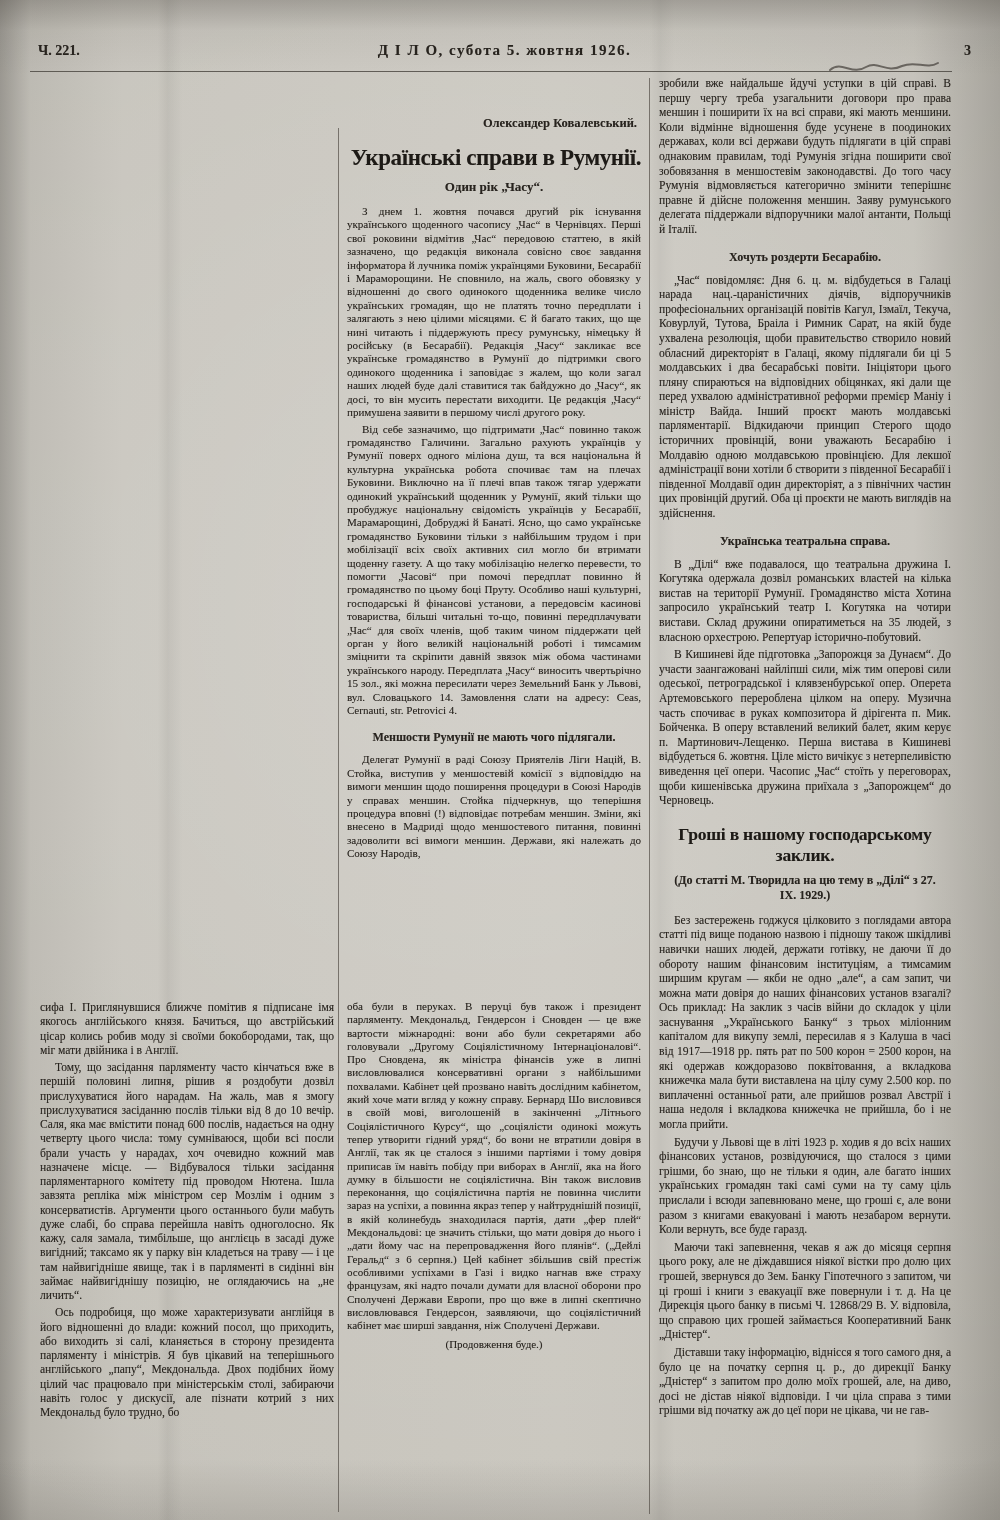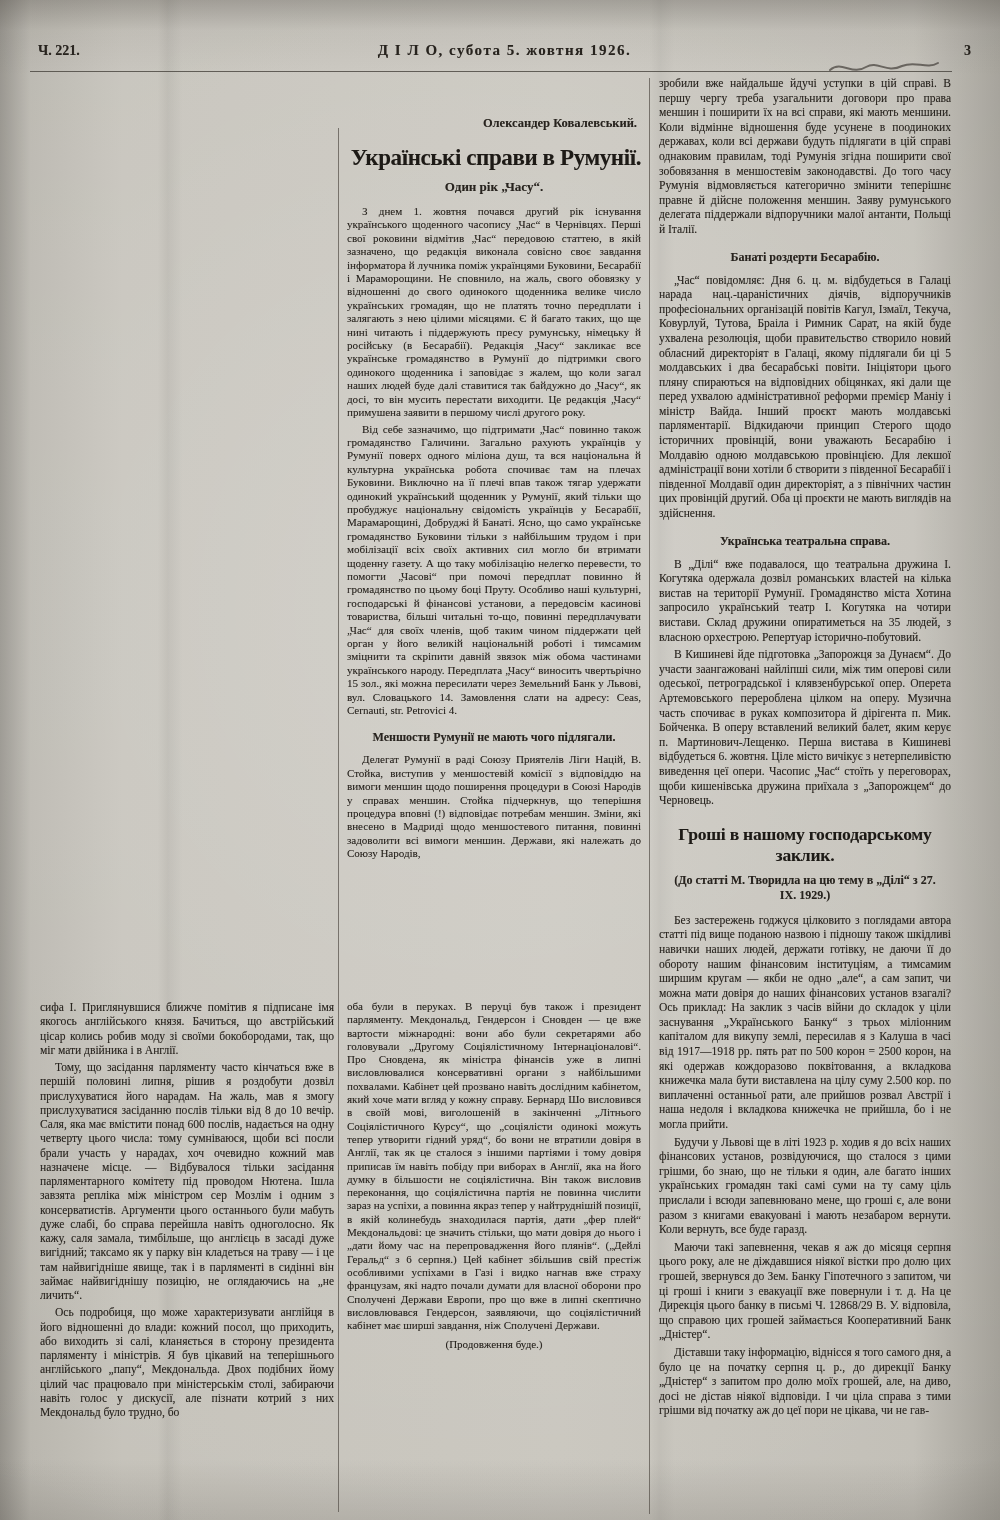--- a/index.html
+++ b/index.html
@@ -79,21 +79,21 @@
     <h1 class="headline">Українські справи в Румунії.</h1>
     <h2 class="kicker">Один рік „Часу“.</h2>
     <p class="body ind">З днем 1. жовтня почався другий рік існування українського щоденного часопису „Час“ в Чернівцях. Перші свої роковини відмітив „Час“ передовою статтею, в якій зазначено, що редакція виконала совісно своє завдання інформатора й лучника поміж українцями Буковини, Бесарабії і Мараморощини. Не сповнило, на жаль, свого обовязку у відношенні до свого одинокого щоденника велике число українських громадян, що не платять точно передплати і залягають з нею цілими місяцями. Є й багато таких, що ще нині читають і піддержують пресу румунську, німецьку й російську (в Бесарабії). Редакція „Часу“ закликає все українське громадянство в Румунії до підтримки свого одинокого щоденника і заповідає з жалем, що коли загал наших людей буде далі ставитися так байдужно до „Часу“, як досі, то він мусить перестати виходити. Це редакція „Часу“ примушена заявити в першому числі другого року.</p>
     <p class="body ind">Від себе зазначимо, що підтримати „Час“ повинно також громадянство Галичини. Загально рахують українців у Румунії поверх одного міліона душ, та вся національна й культурна українська робота спочиває там на плечах Буковини. Виключно на її плечі впав також тягар удержати одинокий український щоденник у Румунії, який тільки що пробуджує національну свідомість українців у Бесарабії, Марамарощині, Добруджі й Банаті. Ясно, що само українське громадянство Буковини тільки з найбільшим трудом і при мобілізації всіх своїх активних сил могло би втримати щоденну газету. А що таку мобілізацію нелегко перевести, то помогти „Часові“ при помочі передплат повинно й громадянство по цьому боці Пруту. Особливо наші культурні, господарські й фінансові установи, а передовсім касинові товариства, більші читальні то-що, повинні передплачувати „Час“ для своїх членів, щоб таким чином піддержати цей орган у його великій національній роботі і тимсамим зміцнити та скріпити давній звязок між обома частинами українського народу. Передплата „Часу“ виносить чвертьрічно 15 зол., які можна пересилати через Земельний Банк у Львові, вул. Словацького 14. Замовлення слати на адресу: Ceas, Cernauti, str. Petrovici 4.</p>
     <h3 class="subhead">Меншости Румунії не мають чого підлягали.</h3>
     <p class="body ind">Делегат Румунії в раді Союзу Приятелів Ліги Націй, В. Стойка, виступив у меншостевій комісії з відповіддю на вимоги меншин щодо поширення процедури в Союзі Народів у справах меншин. Стойка підчеркнув, що теперішня процедура вповні (!) відповідає потребам меншин. Зміни, які внесено в Мадриді щодо меншостевого питання, повинні задоволити всі вимоги меншин. Держави, які належать до Союзу Народів,</p>
   </section>
 
   <section class="col col3">
     <p class="body cont">зробили вже найдальше йдучі уступки в цій справі. В першу чергу треба узагальнити договори про права меншин і поширити їх на всі справи, які мають меншини. Коли відмінне відношення буде усунене в поодиноких державах, коли всі держави будуть підлягати в цій справі однаковим правилам, тоді Румунія згідна поширити свої зобовязання в меншостевім законодавстві. До того часу Румунія відмовляється категорично змінити теперішнє правне й дійсне положення меншин. Заяву румунського делегата піддержали відпоручники малої антанти, Польщі й Італії.</p>
-    <h3 class="subhead">Банаті роздерти Бесарабію.</h3>
+    <h3 class="subhead">Хочуть роздерти Бесарабію.</h3>
     <p class="body ind">„Час“ повідомляє: Дня 6. ц. м. відбудеться в Галаці нарада нац.-цараністичних діячів, відпоручників професіональних організацій повітів Кагул, Ізмаїл, Текуча, Ковурлуй, Тутова, Браіла і Римник Сарат, на якій буде ухвалена резолюція, щоби правительство створило новий обласний директоріят в Галаці, якому підлягали би ці 5 молдавських і два бесарабські повіти. Ініціятори цього пляну спираються на відповідних обіцянках, які дали ще перед ухвалою адміністративної реформи премієр Маніу і міністр Вайда. Інший проєкт мають молдавські парляментарії. Відкидаючи принцип Стерого щодо історичних провінцій, вони уважають Бесарабію і Молдавію одною молдавською провінцією. Для лекшої адміністрації вони хотіли б створити з південної Бесарабії і південної Молдавії один директоріят, а з північних частин цих провінцій другий. Оба ці проєкти не мають виглядів на здійснення.</p>
     <h3 class="subhead">Українська театральна справа.</h3>
     <p class="body ind">В „Ділі“ вже подавалося, що театральна дружина І. Когутяка одержала дозвіл романських властей на кілька вистав на території Румунії. Громадянство міста Хотина запросило український театр І. Когутяка на чотири вистави. Склад дружини опиратиметься на 35 людей, з власною орхестрою. Репертуар історично-побутовий.</p>
     <p class="body ind">В Кишиневі йде підготовка „Запорожця за Дунаєм“. До участи заангажовані найліпші сили, між тим оперові сили одеської, петроградської і клявзенбурської опер. Оперета Артемовського перероблена цілком на оперу. Музична часть спочиває в руках композитора й дірігента п. Мик. Бойченка. В оперу вставлений великий балет, яким керує п. Мартинович-Лещенко. Перша вистава в Кишиневі відбудеться 6. жовтня. Ціле місто вичікує з нетерпеливістю виведення цеї опери. Часопис „Час“ стоїть у переговорах, щоби кишенівська дружина приїхала з „Запорожцем“ до Черновець.</p>
     <h1 class="headline2">Гроші в нашому господарському заклик.</h1>
     <h2 class="subtitle">(До статті М. Творидла на цю тему в „Ділі“ з 27. IX. 1929.)</h2>
     <p class="body ind">Без застережень годжуся цілковито з поглядами автора статті під вище поданою назвою і підношу також шкідливі навички наших людей, держати готівку, не даючи її до обороту нашим фінансовим інституціям, а тимсамим ширшим кругам — якби не одно „але“, а сам запит, чи можна мати довіря до наших фінансових установ взагалі? Ось приклад: На заклик з часів війни до складок у ціли заснування „Українського Банку“ з трьох міліонним капіталом для викупу землі, пересилав я з Калуша в часі від 1917—1918 рр. пять рат по 500 корон = 2500 корон, на які одержав кождоразово поквітовання, а вкладкова книжечка мала бути виставлена на цілу суму 2.500 кор. по виплаченні останньої рати, але прийшов розвал Австрії і наша недоля і вкладкова книжечка не прийшла, бо і не могла прийти.</p>
     <p class="body ind">Будучи у Львові ще в літі 1923 р. ходив я до всіх наших фінансових установ, розвідуючися, що сталося з цими грішми, бо знаю, що не тільки я один, але багато інших українських громадян такі самі суми на ту саму ціль прислали і всюди запевнювано мене, що гроші є, але вони разом з книгами евакуовані і мають незабаром вернути. Коли вернуть, все буде гаразд.</p>
     <p class="body ind">Маючи такі запевнення, чекав я аж до місяця серпня цього року, але не діждавшися ніякої вістки про долю цих грошей, звернувся до Зем. Банку Гіпотечного з запитом, чи ці гроші і книги з евакуації вже повернули і т. д. На це Дирекція цього банку в письмі Ч. 12868/29 В. У. відповіла, що справою цих грошей займається Кооперативний Банк „Дністер“.</p>
     <p class="body ind">Діставши таку інформацію, віднісся я того самого дня, а було це на початку серпня ц. р., до дирекції Банку „Дністер“ з запитом про долю моїх грошей, але, на диво, досі не дістав ніякої відповіди. І чи ціла справа з тими грішми від початку аж до цеї пори не цікава, чи не гав-</p>

